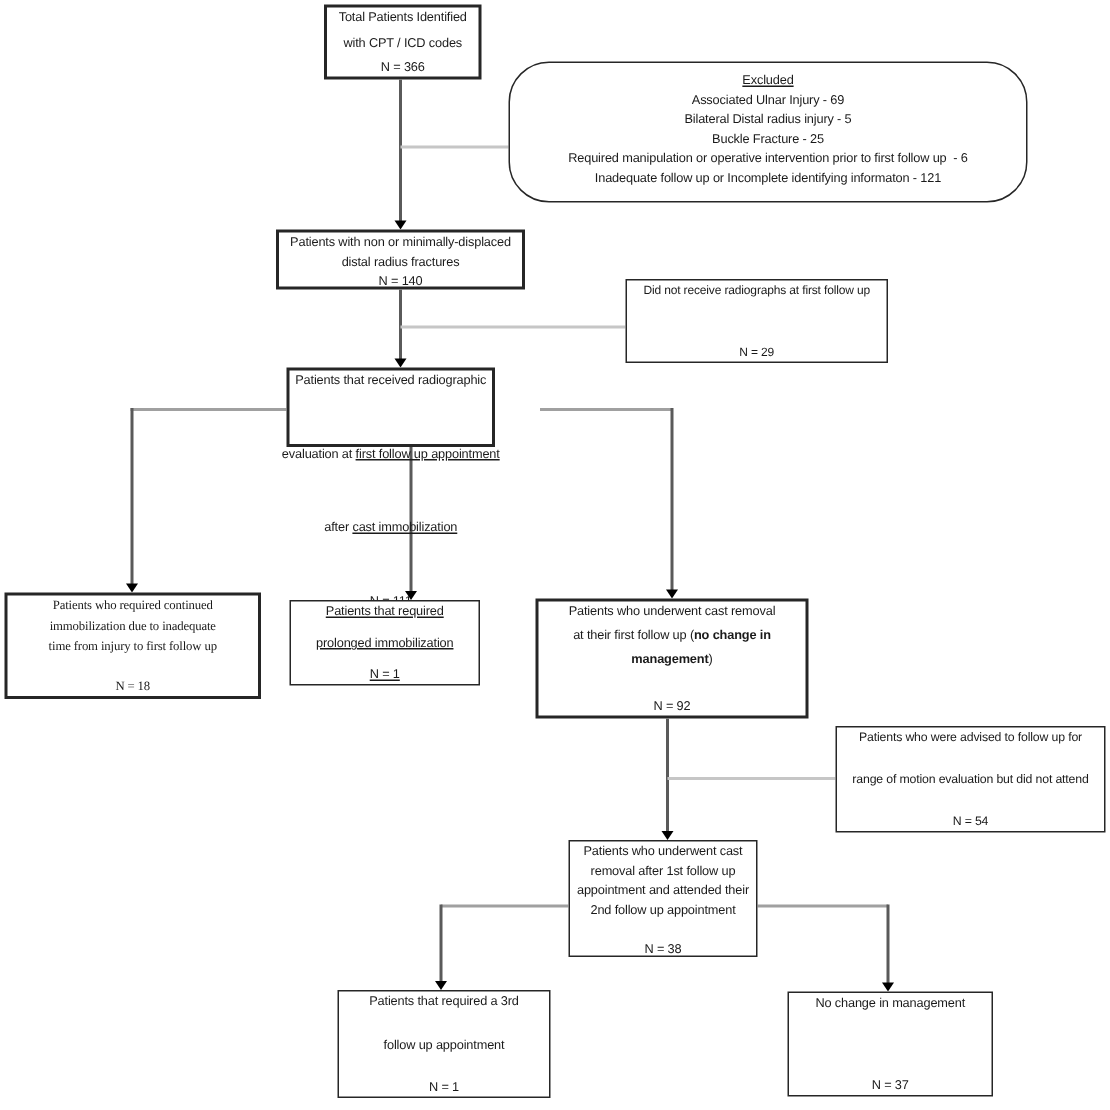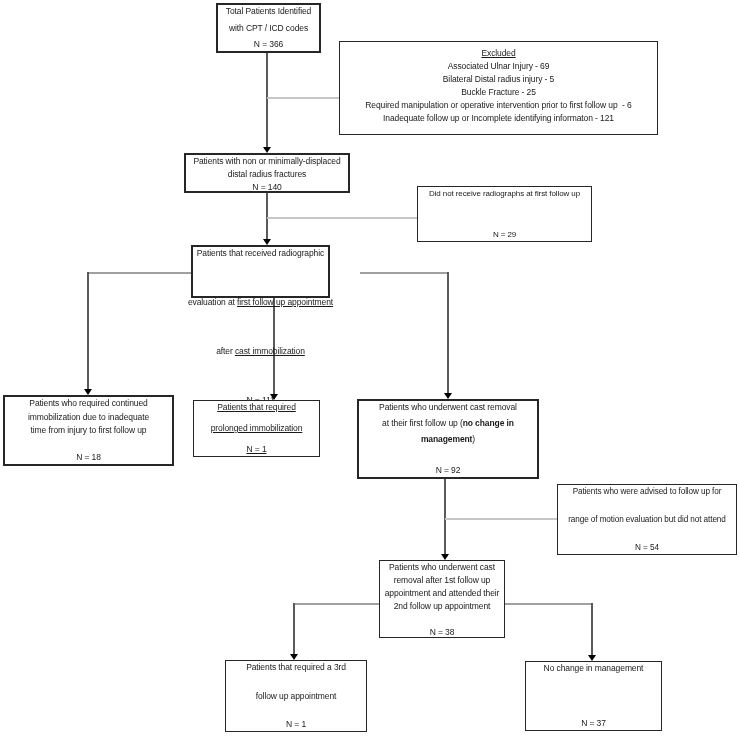--- a/index.html
+++ b/index.html
@@ -61,21 +61,21 @@
   <div class="hbr" style="left:505px;top:603px;width:87px;"></div>
   <div class="vline" style="left:591px;top:603px;height:53px;"></div>
   <div class="arrow" style="left:588px;top:655px;"></div>
 
   <div class="node" style="left:216px;top:3px;width:105px;height:50px;border-width:2px;">
       <div class="line"><span>Total Patients Identified</span></div>
       <div class="line"><span>with CPT / ICD codes</span></div>
       <div class="line"><span>N = 366</span></div>
     </div>
 
-  <div class="node" style="left:339px;top:41px;width:319px;height:94px;justify-content:flex-start;padding-top:5px;">
+  <div class="node" style="left:339px;top:41px;width:346px;height:94px;justify-content:flex-start;padding-top:5px;border-radius:27px;">
       <div class="line"><span class="u">Excluded</span></div>
       <div class="line"><span>Associated Ulnar Injury - 69</span></div>
       <div class="line"><span>Bilateral Distal radius injury - 5</span></div>
       <div class="line"><span>Buckle Fracture - 25</span></div>
       <div class="line"><span>Required manipulation or operative intervention prior to first follow up  - 6</span></div>
       <div class="line"><span>Inadequate follow up or Incomplete identifying informaton - 121</span></div>
     </div>
 
   <div class="node" style="left:184px;top:153px;width:166px;height:40px;border-width:2px;">
       <div class="line"><span>Patients with non or minimally-displaced</span></div>
@@ -88,21 +88,21 @@
       <div class="line"><span>N = 29</span></div>
     </div>
 
   <div class="node" style="left:191px;top:245px;width:139px;height:53px;border-width:2px;gap:36px;">
       <div class="line"><span>Patients that received radiographic</span></div>
       <div class="line"><span>evaluation at </span><span class="u">first follow up appointment</span></div>
       <div class="line"><span>after </span><span class="u">cast immobilization</span></div>
       <div class="line"><span>N = 111</span></div>
     </div>
 
-  <div class="node" style="left:3px;top:395px;width:171px;height:71px;border-width:2px;">
+  <div class="node" style="left:3px;top:395px;width:171px;height:71px;border-width:2px;font-family:Liberation Serif, serif;">
       <div class="line"><span>Patients who required continued</span></div>
       <div class="line"><span>immobilization due to inadequate</span></div>
       <div class="line"><span>time from injury to first follow up</span></div>
       <div class="line"><span></span></div>
       <div class="line"><span>N = 18</span></div>
     </div>
 
   <div class="node" style="left:193px;top:400px;width:127px;height:57px;text-decoration:underline;">
       <div class="line"><span>Patients that required</span></div>
       <div class="line"><span>prolonged immobilization</span></div>

